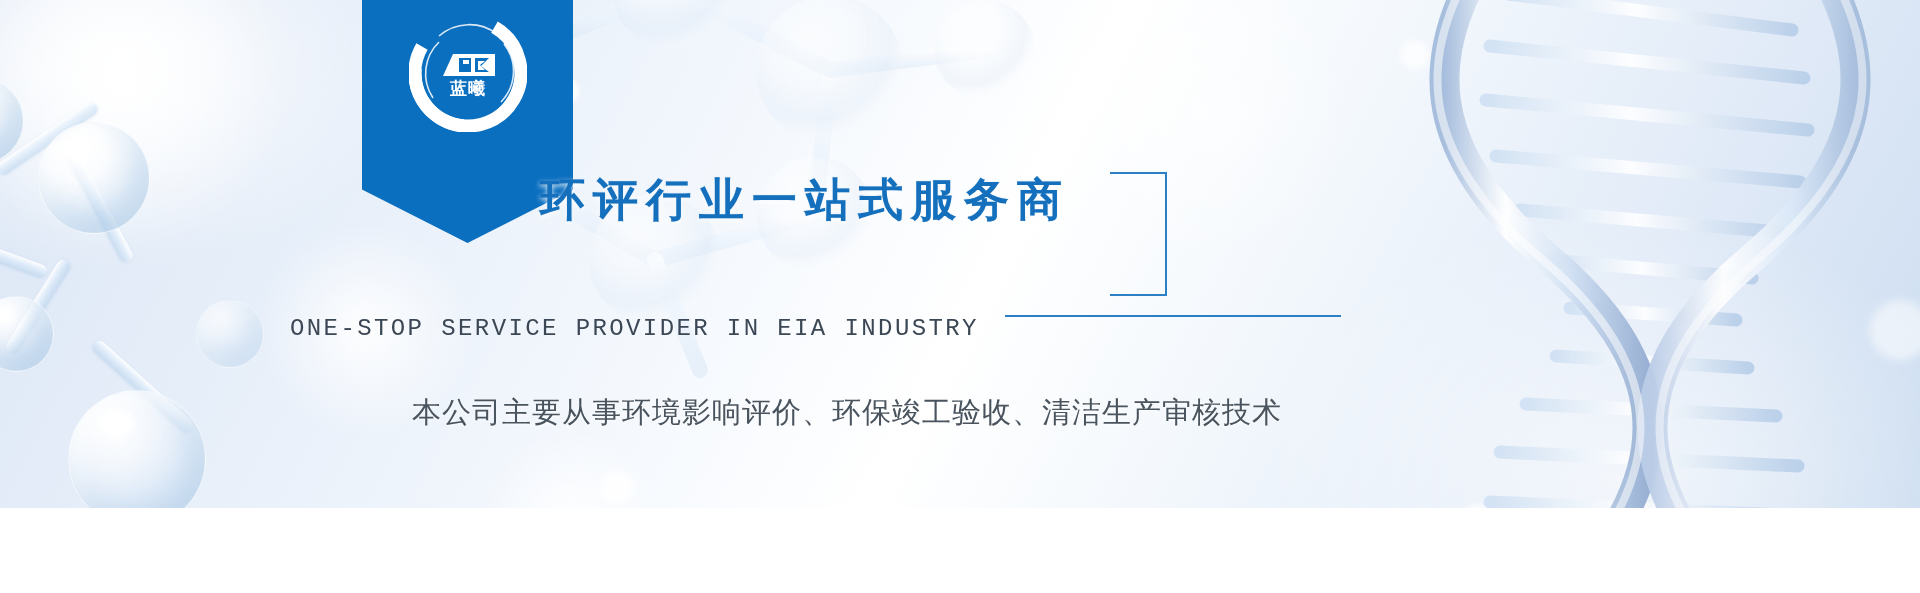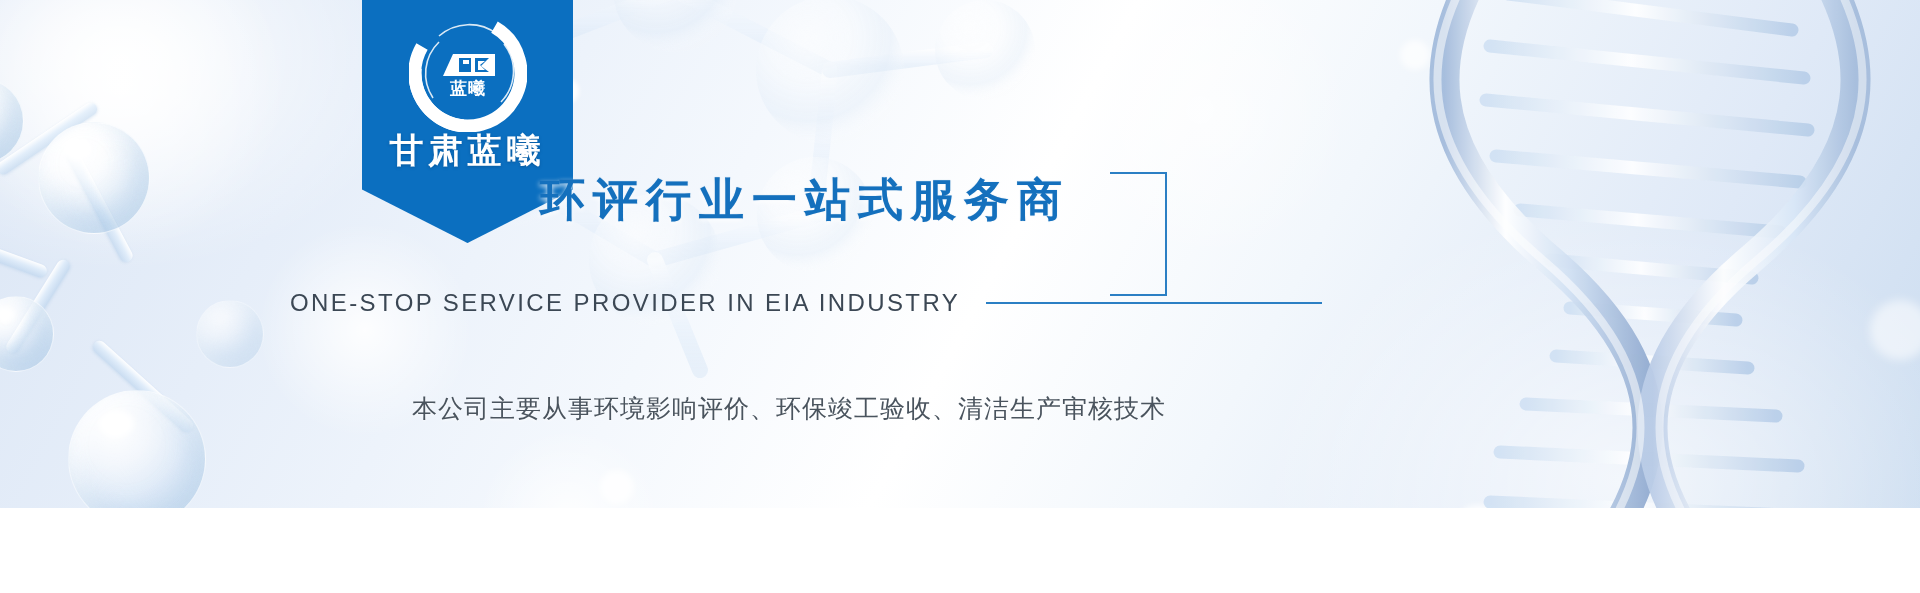--- a/index.html
+++ b/index.html
@@ -76,44 +76,45 @@
     text-shadow:0 2px 5px rgba(255,255,255,.9), 0 0 1px rgba(20,112,189,.5);
     white-space:nowrap;
   }
 
   .subline {
     position:absolute; left:290px; top:289px;
     display:flex; align-items:center; gap:26px;
     white-space:nowrap;
   }
   .subline-text {
-    font-family:Liberation Sans, sans-serif;
+    font-family:Liberation Mono, monospace;
     font-size:24px; letter-spacing:2.4px;
     color:#3b4754;
+    margin-top:26px;
   }
   .subline-rule {
     width:336px; height:2px;
     background:#2b7fc4;
   }
 
   
   .bracket {
     position:absolute; left:1110px; top:172px;
     width:55px; height:120px;
     border-top:2px solid #2b7fc4;
     border-right:2px solid #2b7fc4;
     border-bottom:2px solid #2b7fc4;
     border-left:none;
   }
 
   
   .body-copy {
     position:absolute; left:412px; top:390px;
     font-family:"Liberation Serif", serif;
-    font-size:25px; line-height:1.55;
+    font-size:29px; line-height:1.55;
     color:#4a545e;
     letter-spacing:1px;
     text-shadow:0 1px 3px rgba(255,255,255,.85);
   }
   .body-copy div { white-space:nowrap; }
 </style>
 </head>
 <body>
 
 <div class="banner">
@@ -245,21 +246,20 @@
       <g fill="#0b6fc0">
         <path d="M 50 44 L 62 44 L 62 58 L 50 58 Z"></path>
         <path d="M 66 44 L 80 44 L 72 52 L 80 58 L 66 58 Z"></path>
       </g>
       <g fill="#ffffff">
         <path d="M 54 46 L 60 46 L 60 50 L 54 50 Z"></path>
         <path d="M 69 47 L 76 47 L 71 51 L 76 56 L 69 56 Z"></path>
       </g>
       <text x="59" y="80" text-anchor="middle" fill="#ffffff" font-family="Liberation Sans, sans-serif" font-size="17" font-weight="bold" letter-spacing="1">蓝曦</text>
     </svg>
-    <div class="ribbon-name">甘肃蓝曦</div>
   </div>
 
   <div class="headline">环评行业一站式服务商</div>
 
   <div class="bracket"></div>
 
   <div class="subline">
     <span class="subline-text">ONE-STOP SERVICE PROVIDER IN EIA INDUSTRY</span>
     <span class="subline-rule"></span>
   </div>

